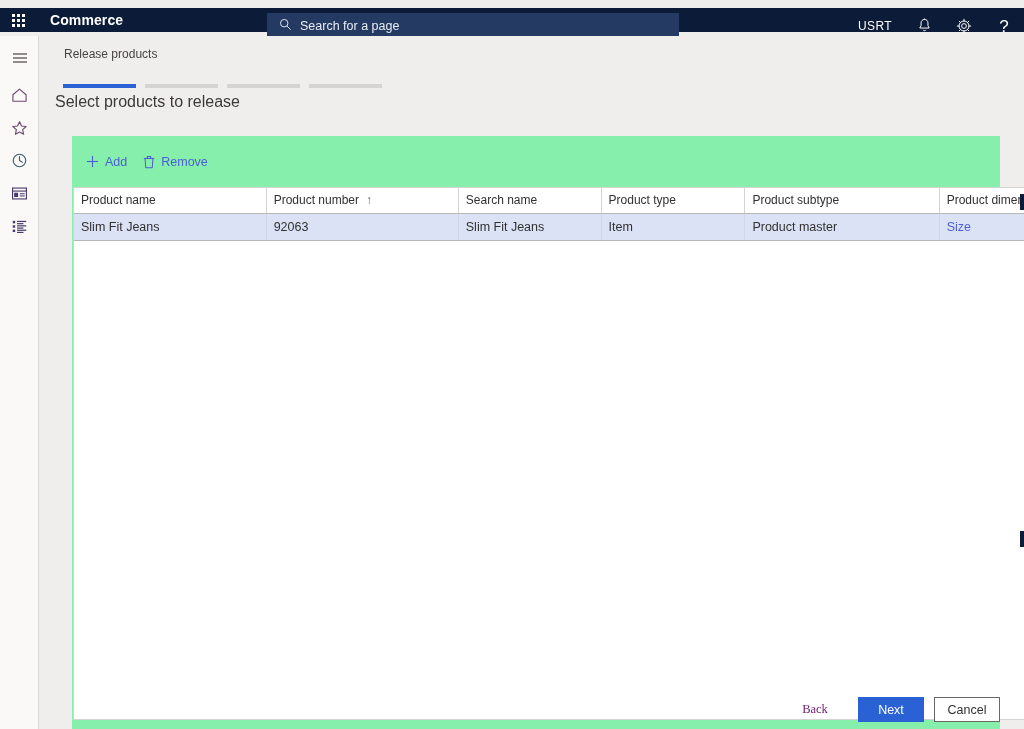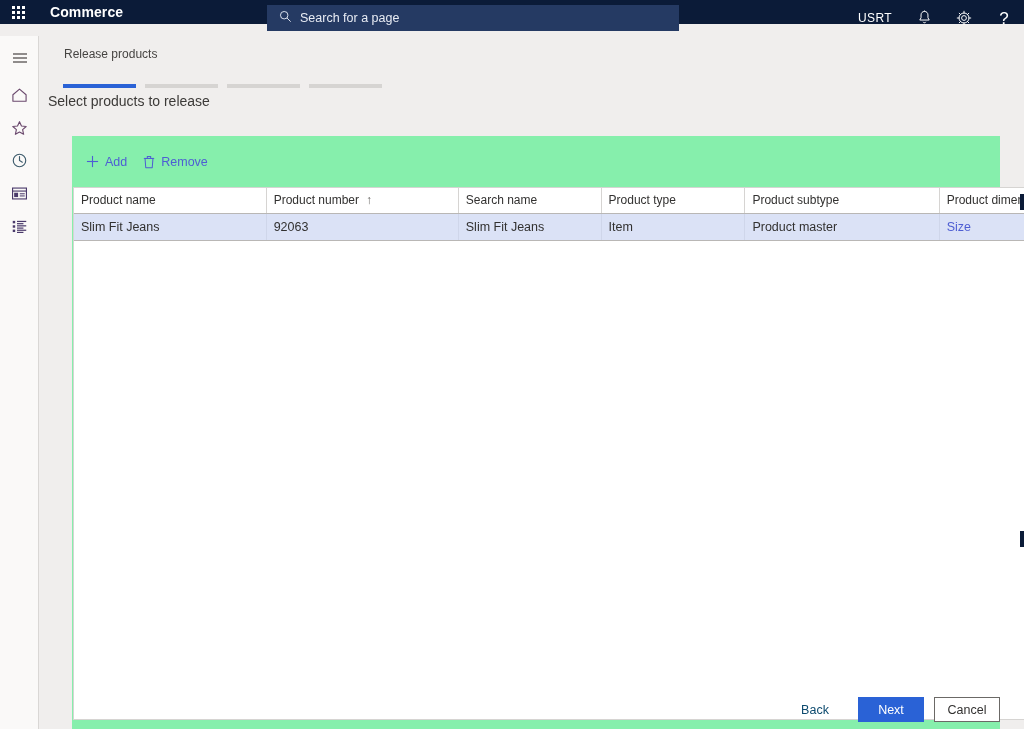--- a/index.html
+++ b/index.html
@@ -6,21 +6,21 @@
   html, body {
     margin: 0; padding: 0;
     width: 1024px; height: 729px;
     overflow: hidden;
     font-family: "Liberation Sans", sans-serif;
     background: #f0eeed;
   }
 
   
   #topnav {
-    position: absolute; top: 0; left: 0;
+    position: absolute; top: 8px; left: 0;
     width: 1024px; height: 24px;
     background: #0b1b38;
     display: flex; align-items: center;
   }
   #waffle {
     width: 36px; height: 36px;
     display: flex; align-items: center; justify-content: center;
     cursor: pointer;
   }
   .waffle-grid {
@@ -89,22 +89,22 @@
     font-size: 12px; color: #464442;
     cursor: pointer;
   }
   #steps {
     position: absolute; left: 23px; top: 48px;
     display: flex; gap: 9px;
   }
   .step { width: 73px; height: 4px; background: #d6d4d2; cursor: pointer; }
   .step.active { background: #2a62d6; }
   #page-heading {
-    position: absolute; left: 8px; top: 57px;
-    font-size: 14px; color: #3c3a38; font-weight: normal;
+    position: absolute; left: 15px; top: 57px;
+    font-size: 16px; color: #3c3a38; font-weight: normal;
     white-space: nowrap;
   }
 
   
   #card {
     position: absolute; left: 32px; top: 84px;
     width: 928px; height: 606px;
     background: #86efac;
     margin-top: 16px;
   }
@@ -184,21 +184,21 @@
     display: flex; align-items: center; justify-content: flex-end;
     padding-right: 24px; gap: 10px;
   }
   .btn {
     height: 25px; min-width: 66px;
     font-size: 12.5px;
     display: flex; align-items: center; justify-content: center;
     cursor: pointer; border: 1px solid transparent;
     font-family: "Liberation Sans", sans-serif;
   }
-  .btn.disabled { color: #0c4a6e; background: transparent; cursor: default; }
+  .btn.disabled { color: #701a75; background: transparent; cursor: default; font-family: Liberation Serif, serif; }
   .btn.primary { background: #2a62d6; color: #ffffff; font-weight: normal; }
   .btn.secondary { background: #ffffff; color: #323130; border: 1px solid #6b6966; }
 
   
   #page-scroll {
     position: absolute; right: 0; top: 36px;
     width: 4px; height: 693px;
     background: transparent;
   }
   .ps-mark { position: absolute; right: 0; width: 4px; background: #0b1b38; }

